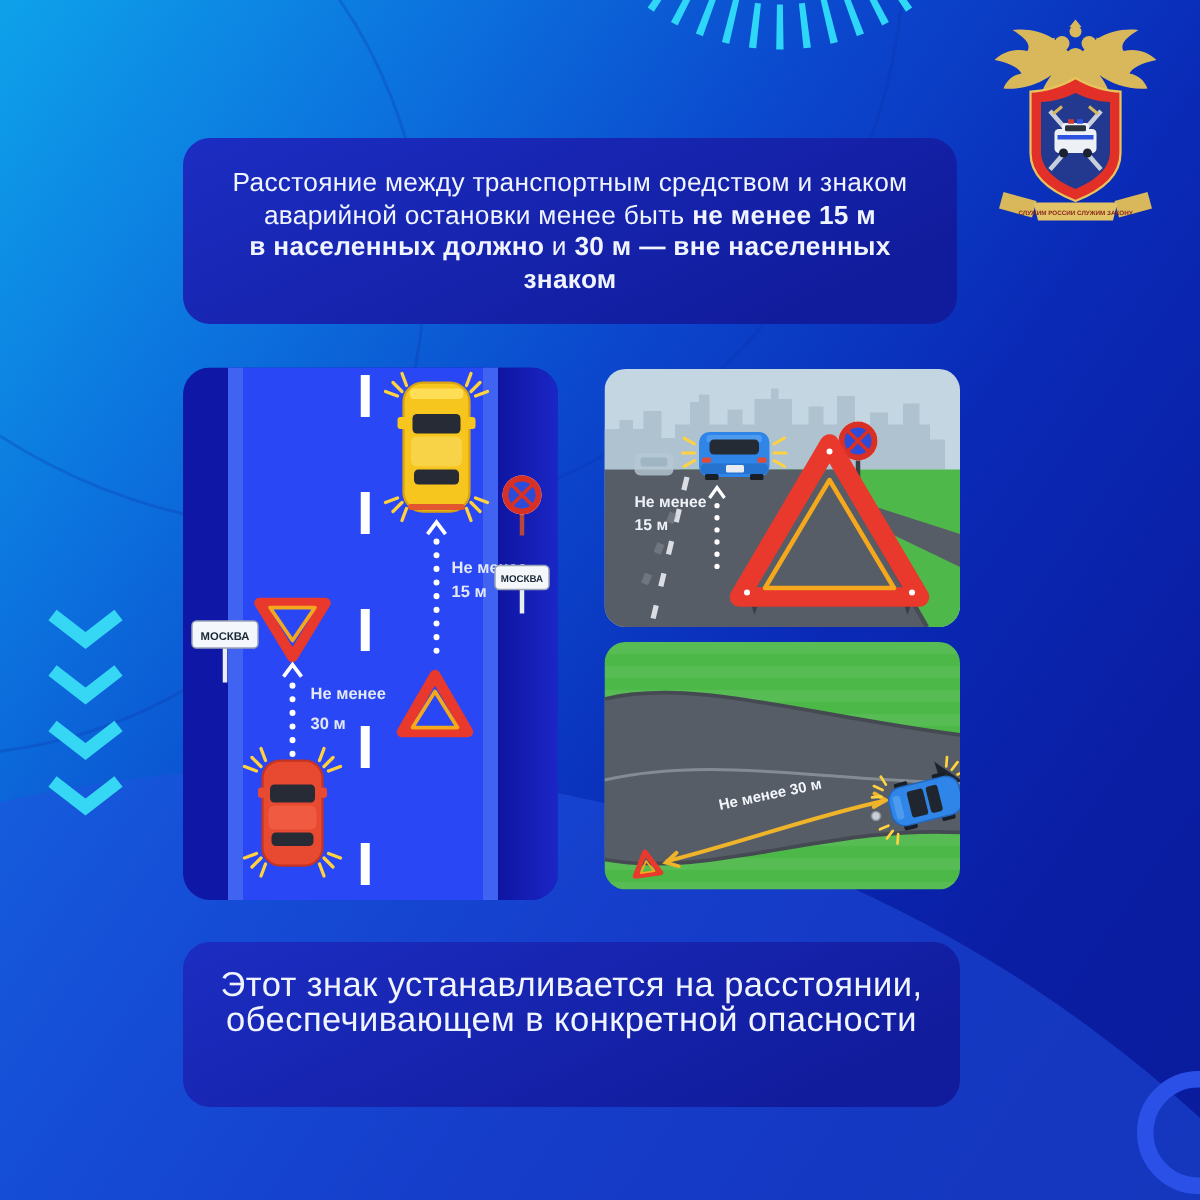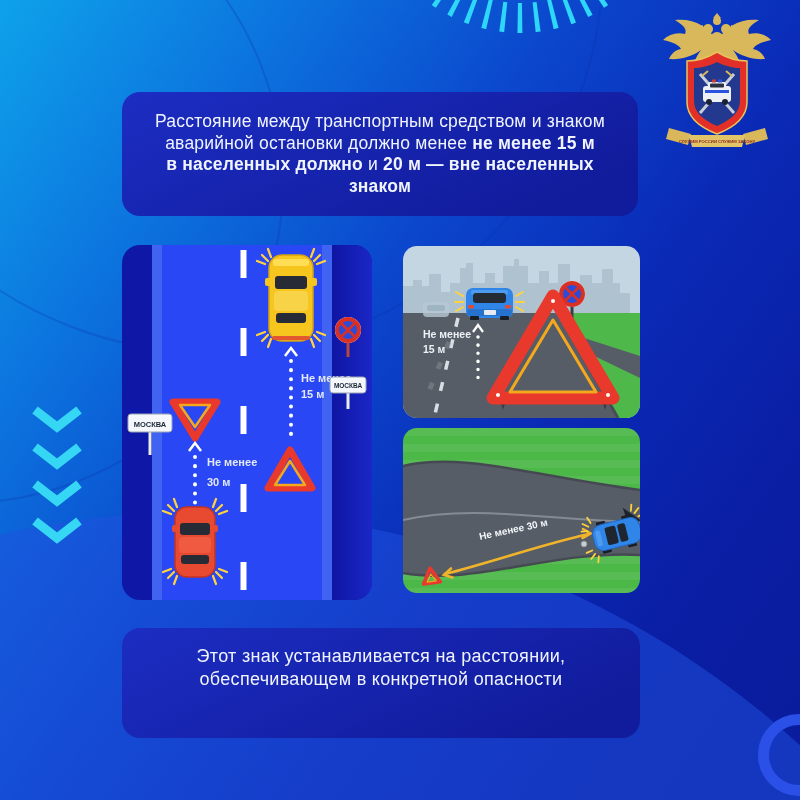--- a/index.html
+++ b/index.html
@@ -12,21 +12,21 @@
   #arc1{left:-180px;top:-430px;width:780px;height:780px;}
   #arc2{left:-360px;top:-140px;width:640px;height:640px;}
   .ring{position:absolute;left:758px;top:714px;width:82px;height:82px;border-radius:50%;
     border:11px solid #2B50E8;box-sizing:border-box;}
   .abs{position:absolute;}
   .card{position:absolute;border-radius:18px;background:linear-gradient(155deg,#1C2DC2,#111C9C 85%);
     color:#F0F4FF;box-sizing:border-box;}
   .card-top{left:122px;top:92px;width:516px;min-height:116px;padding:19px 24px;
     font-size:17.5px;line-height:21.6px;letter-spacing:.2px;font-weight:500;}
   .card-bottom{left:122px;top:628px;width:518px;min-height:110px;padding:17px 24px;
-    font-size:18px;line-height:22.5px;letter-spacing:.3px;font-weight:500;}
+    font-size:23px;line-height:22.5px;letter-spacing:.3px;font-weight:500;}
   .b{font-weight:800;}
   .panel{position:absolute;}
   .panel svg{display:block;width:100%;height:100%;}
   svg text{font-family:"Liberation Sans","DejaVu Sans",sans-serif;}
 </style>
 </head>
 <body>
 
 <div class="poster">
 
@@ -84,21 +84,21 @@
     </g>
     <g>
       <path fill="#D9B85C" d="M14,116 L36,122 L33,133 L11,127 Z"></path>
       <path fill="#D9B85C" d="M110,116 L88,122 L91,133 L113,127 Z"></path>
       <path fill="#E2C468" d="M34,123 L90,123 L87,135 L37,135 Z"></path>
       <text x="62" y="131" text-anchor="middle" font-size="4.2" fill="#8A2A1E" font-weight="700">СЛУЖИМ РОССИИ СЛУЖИМ ЗАКОНУ</text>
     </g>
   </svg>
 
   <div class="card card-top">
-    <span><span>Расстояние между транспортным средством и знаком</span><br><span>аварийной остановки должно менее </span><span class="b">не менее 15 м</span><br><span class="b">в населенных должно</span><span> и </span><span class="b">20 м — вне населенных</span><br><span class="b">знаком</span></span>
+    <span><span>Расстояние между транспортным средством и знаком</span><br><span>аварийной остановки менее быть </span><span class="b">не менее 15 м</span><br><span class="b">в населенных должно</span><span> и </span><span class="b">30 м — вне населенных</span><br><span class="b">знаком</span></span>
   </div>
 
   <div class="panel" style="left:122px;top:245px;width:250px;height:355px">
     <svg viewBox="0 0 250 355">
       <defs>
         <clipPath id="lp-clip">
             <rect width="250" height="355" rx="18"></rect>
           </clipPath>
         <linearGradient id="lp-navy" x1="0" y1="0" x2="1" y2="0">
           <stop offset="0" stop-color="#0E15A2"></stop>

